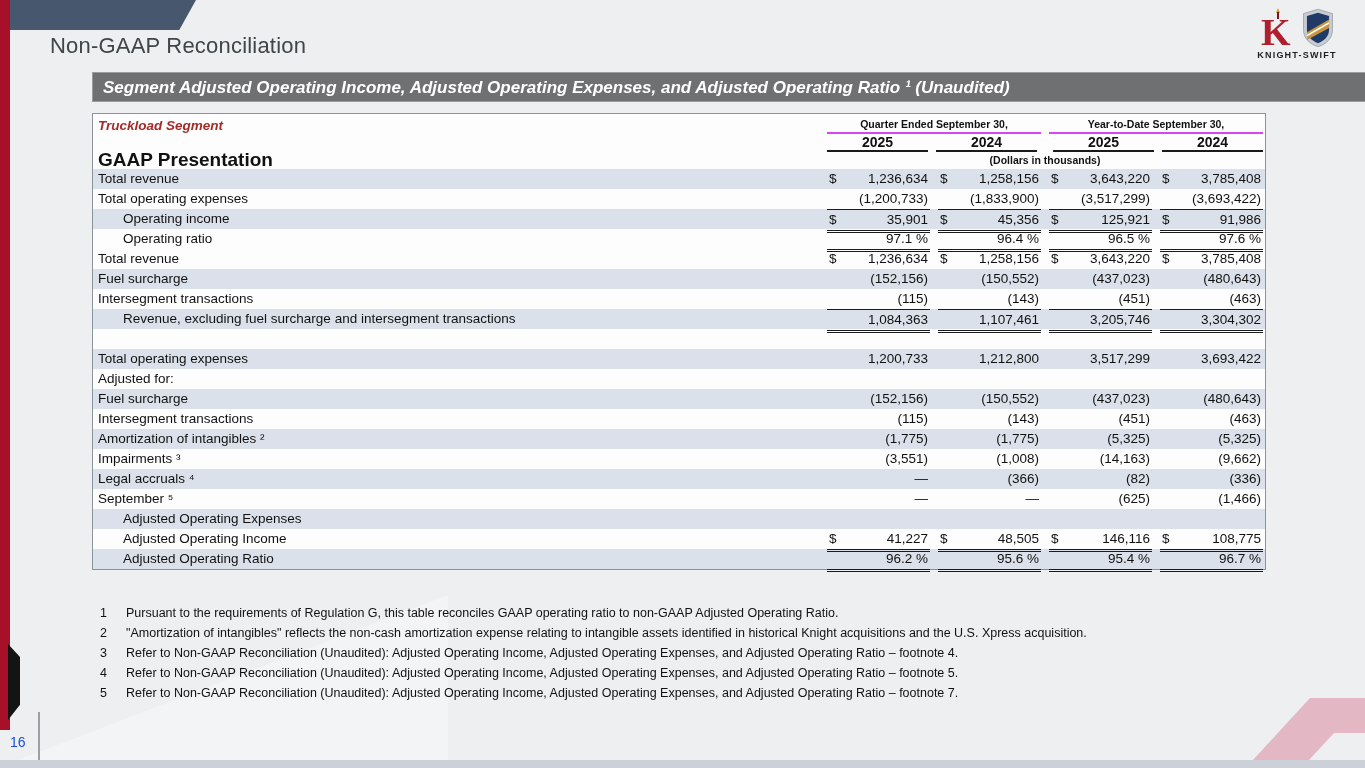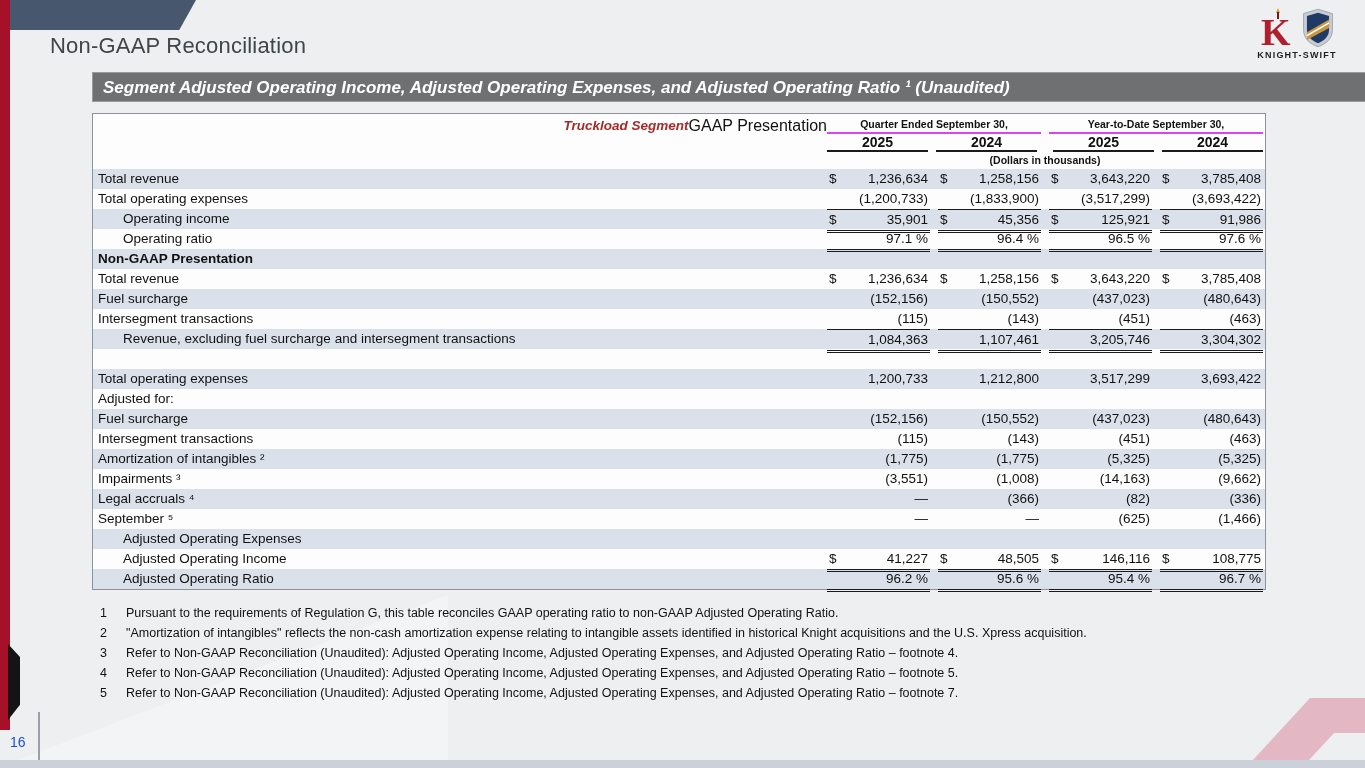--- a/index.html
+++ b/index.html
@@ -26,23 +26,23 @@
             padding-left:10px; border:1px solid #9b9b9b; }
 
   .logo { position:absolute; right:14px; top:8px; width:108px; text-align:center; }
   .logo-glyphs { display:flex; justify-content:center; align-items:center; gap:5px; height:40px; }
   .logo-word { font-size:9px; font-weight:bold; letter-spacing:1.2px; color:#1f1f1f; margin-top:2px; }
 
   
   .table-box { position:absolute; left:92px; top:113px; width:1174px; background:#fdfdfe;
                border:1px solid #8d929a; font-size:13.5px; color:#111; padding-top:3px; }
   .thead { display:flex; padding-right:2px; }
-  .thead-left { flex:1; display:flex; flex-direction:row; justify-content:flex-end; padding-left:5px; }
+  .thead-left { flex:1; display:flex; flex-direction:column; justify-content:flex-end; padding-left:5px;gap:17px; }
   .seg-label  { color:#a32c29; font-weight:bold; font-style:italic; font-size:13.5px; line-height:17px; }
-  .gaap-label { font-weight:normal; font-size:16px; line-height:18px; }
+  .gaap-label { font-weight:bold; font-size:19px; line-height:18px; }
   .thead-right { width:436px; }
   .grp-row { display:flex; gap:8px; }
   .grp-cell { width:214px; text-align:center; font-weight:bold; font-size:10.5px; line-height:15px;
               border-bottom:2px solid #d946ef; }
   .yr-row { display:flex; gap:8px; margin-top:1px; }
   .yr-cell { width:103px; text-align:center; font-weight:bold; font-size:14px; line-height:15px;
              border-bottom:2px solid #1a1a1a; }
   .yr-row .yr-cell:nth-child(2) { margin-right:8px; }
   .units-row { text-align:center; font-weight:bold; font-size:10.5px; line-height:17px; }
 
@@ -198,41 +198,20 @@
             <span class="dsign"></span>
             <span class="num">96.5 %</span>
           </div>
       <div class="cell">
             <span class="dsign"></span>
             <span class="num">97.6 %</span>
           </div>
     </div>
   </div>
 
-  <div class="trow shade bold">
-    <div class="rlabel">Non-GAAP Presentation</div>
-    <div class="rvals">
-      <div class="cell empty">
-            <span class="dsign"></span>
-            <span class="num"></span>
-          </div>
-      <div class="cell empty">
-            <span class="dsign"></span>
-            <span class="num"></span>
-          </div>
-      <div class="cell empty">
-            <span class="dsign"></span>
-            <span class="num"></span>
-          </div>
-      <div class="cell empty">
-            <span class="dsign"></span>
-            <span class="num"></span>
-          </div>
-    </div>
-  </div>
 
   <div class="trow">
     <div class="rlabel">Total revenue</div>
     <div class="rvals">
       <div class="cell">
             <span class="dsign">$</span>
             <span class="num">1,236,634</span>
           </div>
       <div class="cell">
             <span class="dsign">$</span>

